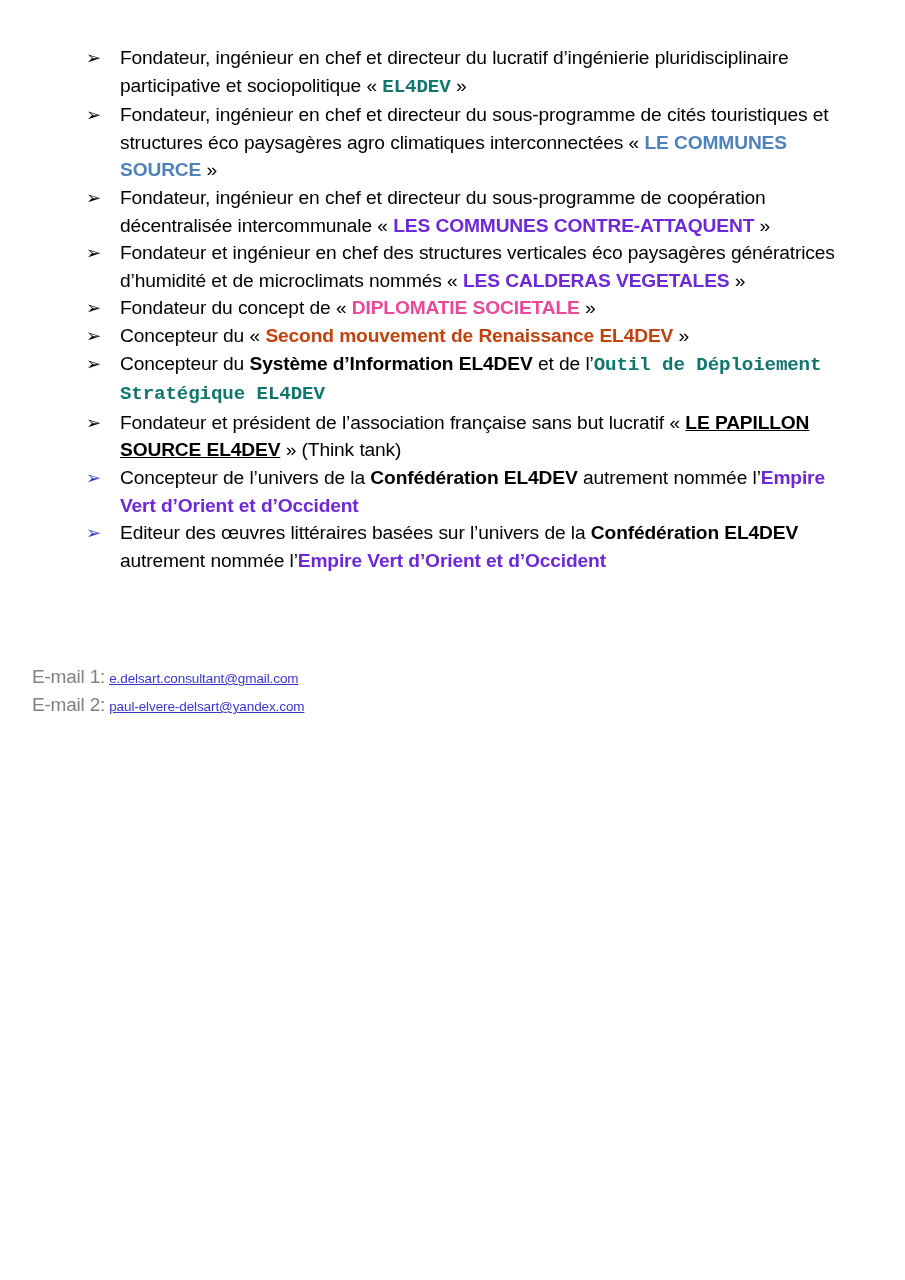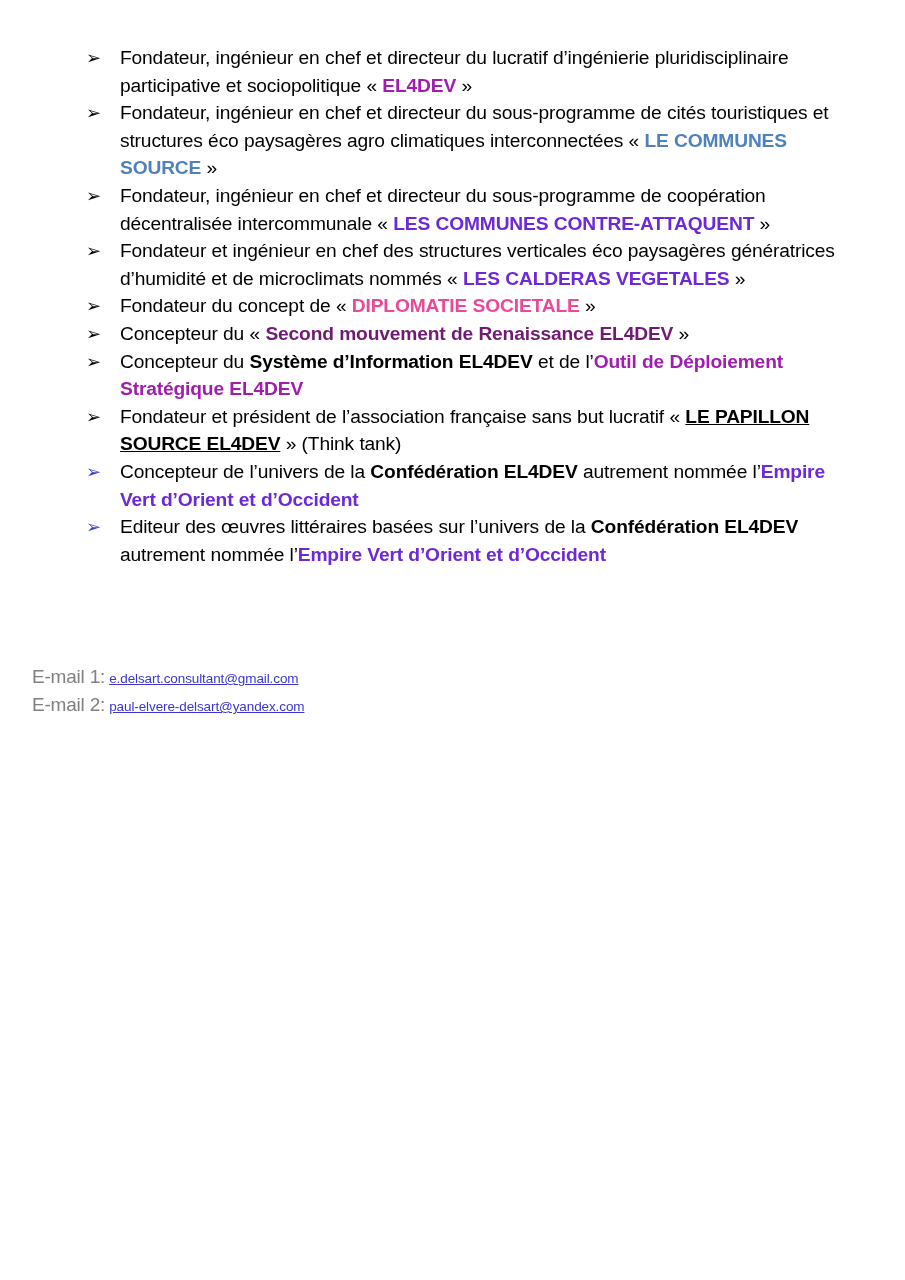--- a/index.html
+++ b/index.html
@@ -60,25 +60,25 @@
     font-size: 18px;
     line-height: 27.6px;
     color: #000000;
     font-family: "DejaVu Sans", sans-serif;
   }
   li.bullet.blue-marker > .marker { color: #3a41c8; }
 
   
   .b   { font-weight: bold; }
   .u   { text-decoration: underline; }
-  .red    { color: #a21caf; font-weight: bold; }
+  .red    { color: #0f766e; font-weight: bold; font-family: Liberation Mono, monospace; }
   .blue   { color: #4f81bd; font-weight: bold; }
   .green  { color: #6d28d9; font-weight: bold; }
   .purple { color: #ec4899; font-weight: bold; }
-  .orange { color: #701a75; font-weight: bold; }
+  .orange { color: #c2410c; font-weight: bold; }
 
   
   .emails {
     position: absolute;
     left: 32px;
     top: 663px;
     width: 500px;
   }
   .email-row {
     height: 28px;

